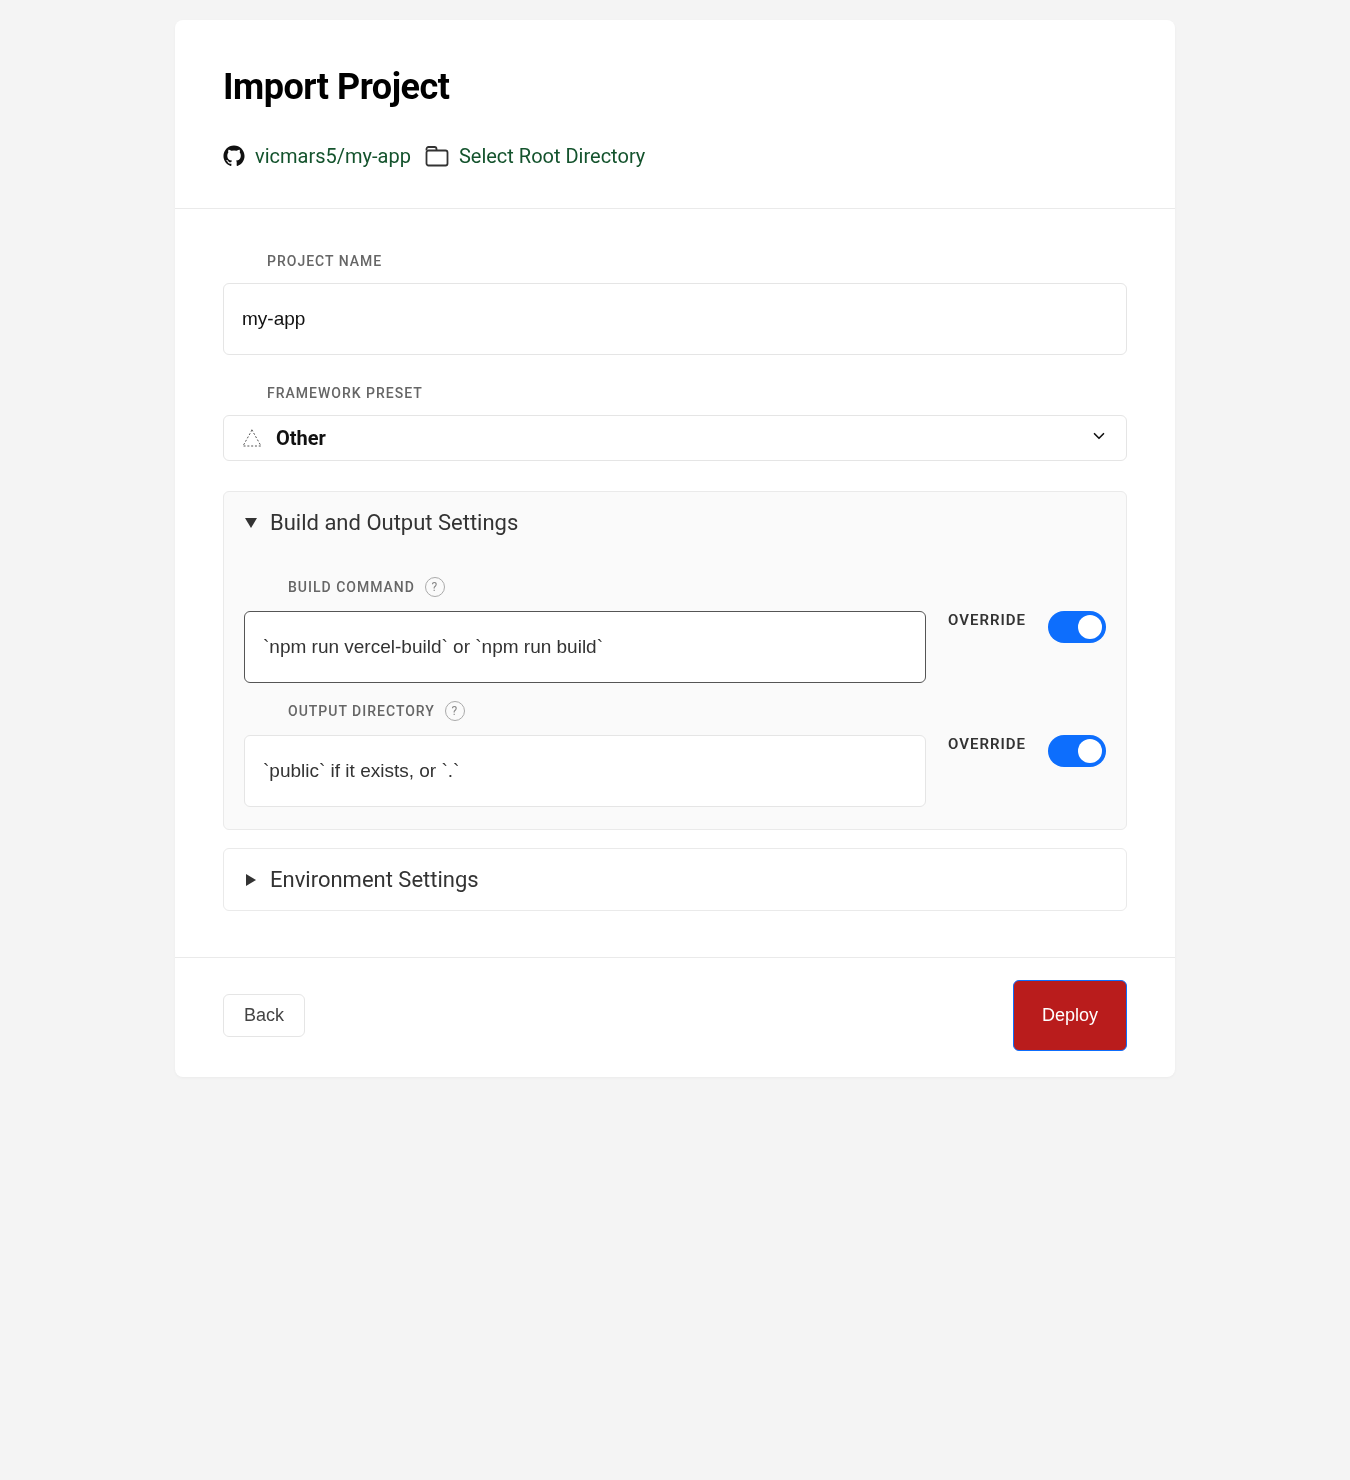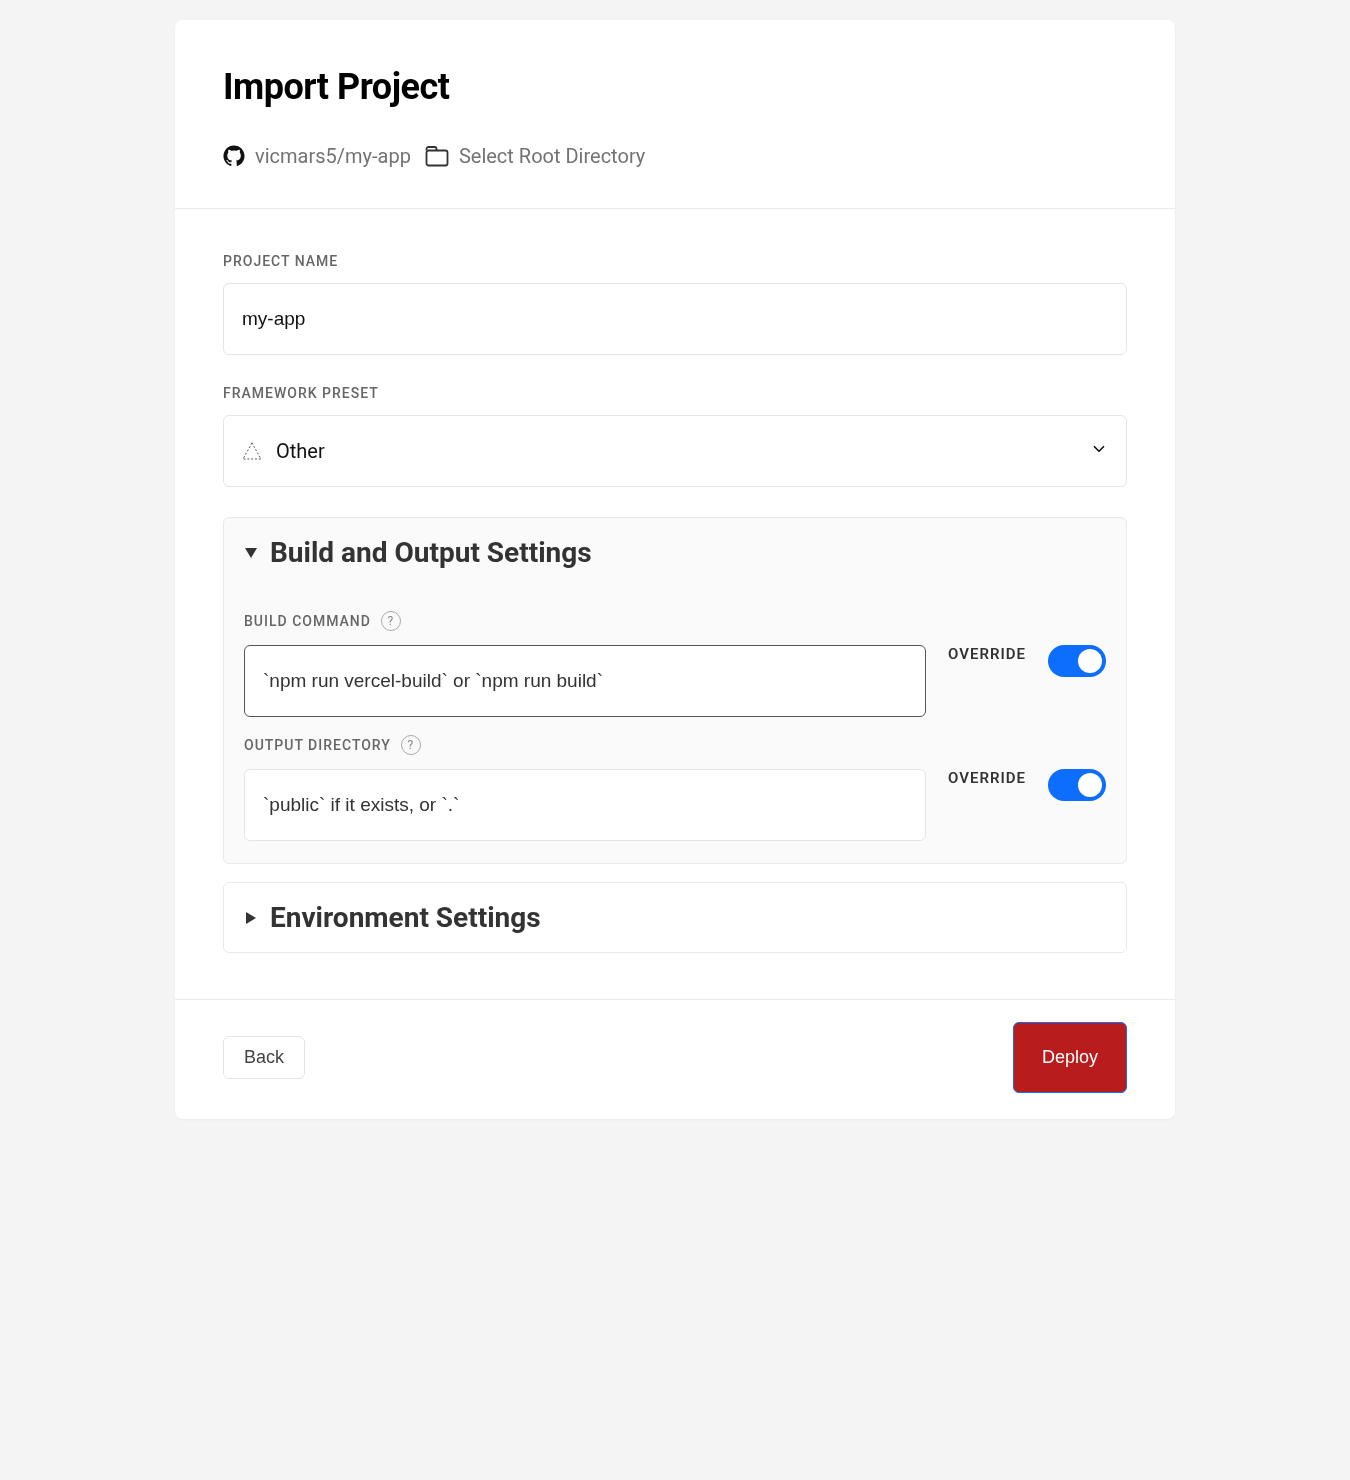--- a/index.html
+++ b/index.html
@@ -37,38 +37,39 @@
       gap: 14px;
       font-size: 20px;
       color: #555;
     }
     .crumb-item {
       display: inline-flex;
       align-items: center;
       gap: 10px;
     }
     .crumb-item span {
-      color: #737373;
+      color: #14532d;
     }
     .github-icon svg, .folder-icon svg {
       display: block;
     }
     .card-body {
       padding: 44px 48px 28px 48px;
     }
     .field-label {
       font-size: 14px;
       font-weight: 500;
       letter-spacing: 1px;
       text-transform: uppercase;
       color: #666;
       margin-bottom: 14px;
       display: flex;
       align-items: center;
       gap: 10px;
+      margin-left: 44px;
     }
     .text-input {
       width: 100%;
       height: 72px;
       border: 1px solid #e5e5e5;
       border-radius: 6px;
       padding: 0 18px;
       font-size: 19px;
       color: #111;
       background: #fff;
@@ -79,28 +80,29 @@
     }
     .text-input::placeholder {
       color: #333;
     }
     .field-group {
       margin-bottom: 30px;
     }
     .select-wrap {
       position: relative;
       width: 100%;
-      height: 72px;
+      height: 46px;
       border: 1px solid #e5e5e5;
       border-radius: 6px;
       background: #fff;
       display: flex;
       align-items: center;
       padding: 0 18px;
       cursor: pointer;
+      font-weight: bold;
     }
     .select-icon {
       display: inline-flex;
       margin-right: 14px;
     }
     .select-value {
       font-size: 20px;
       color: #111;
       flex: 1;
     }
@@ -116,23 +118,22 @@
     }
     .panel.collapsed {
       background: #fff;
     }
     .panel-head {
       display: flex;
       align-items: center;
       gap: 12px;
       padding: 18px 20px;
       cursor: pointer;
-      font-size: 28px;
+      font-size: 22px;
       color: #333;
-      font-weight: bold;
     }
     .disclosure {
       display: inline-flex;
       align-items: center;
       justify-content: center;
       width: 14px;
     }
     .panel-body {
       padding: 6px 20px 22px 20px;
     }

